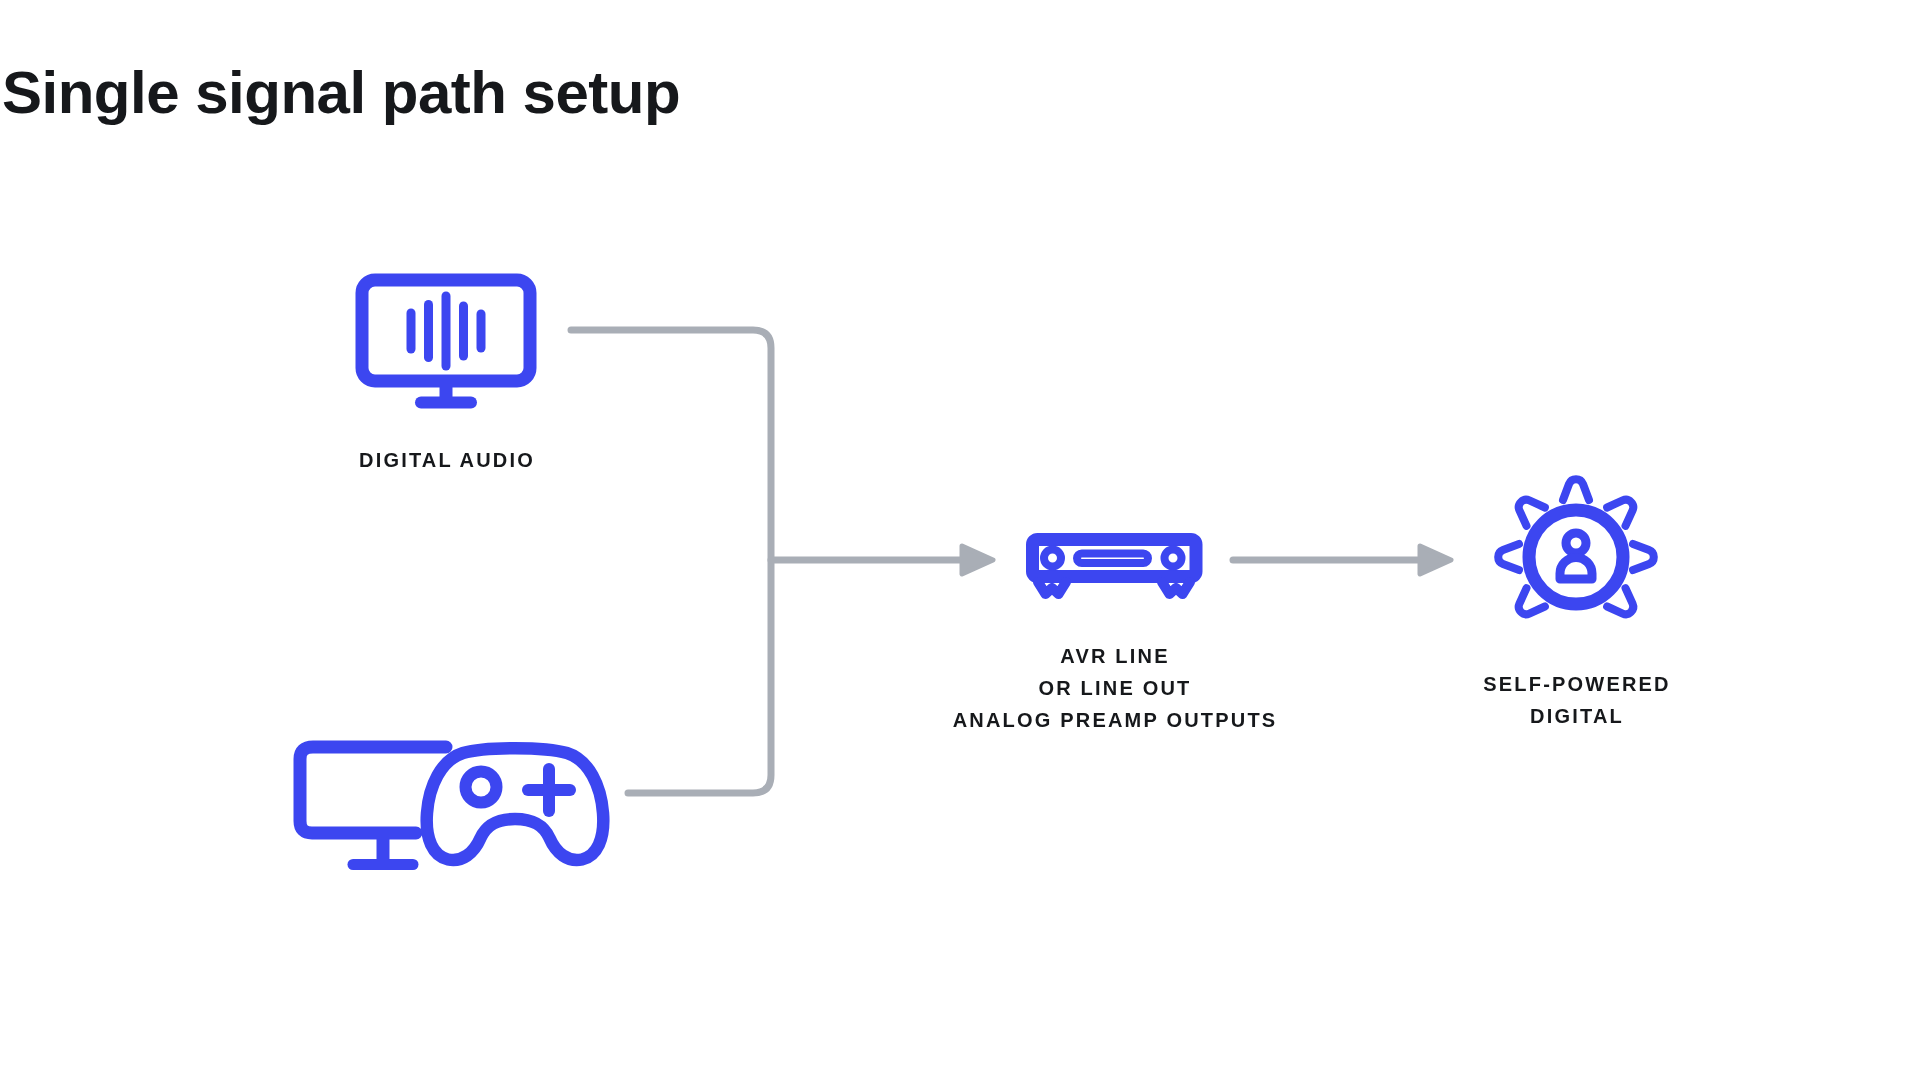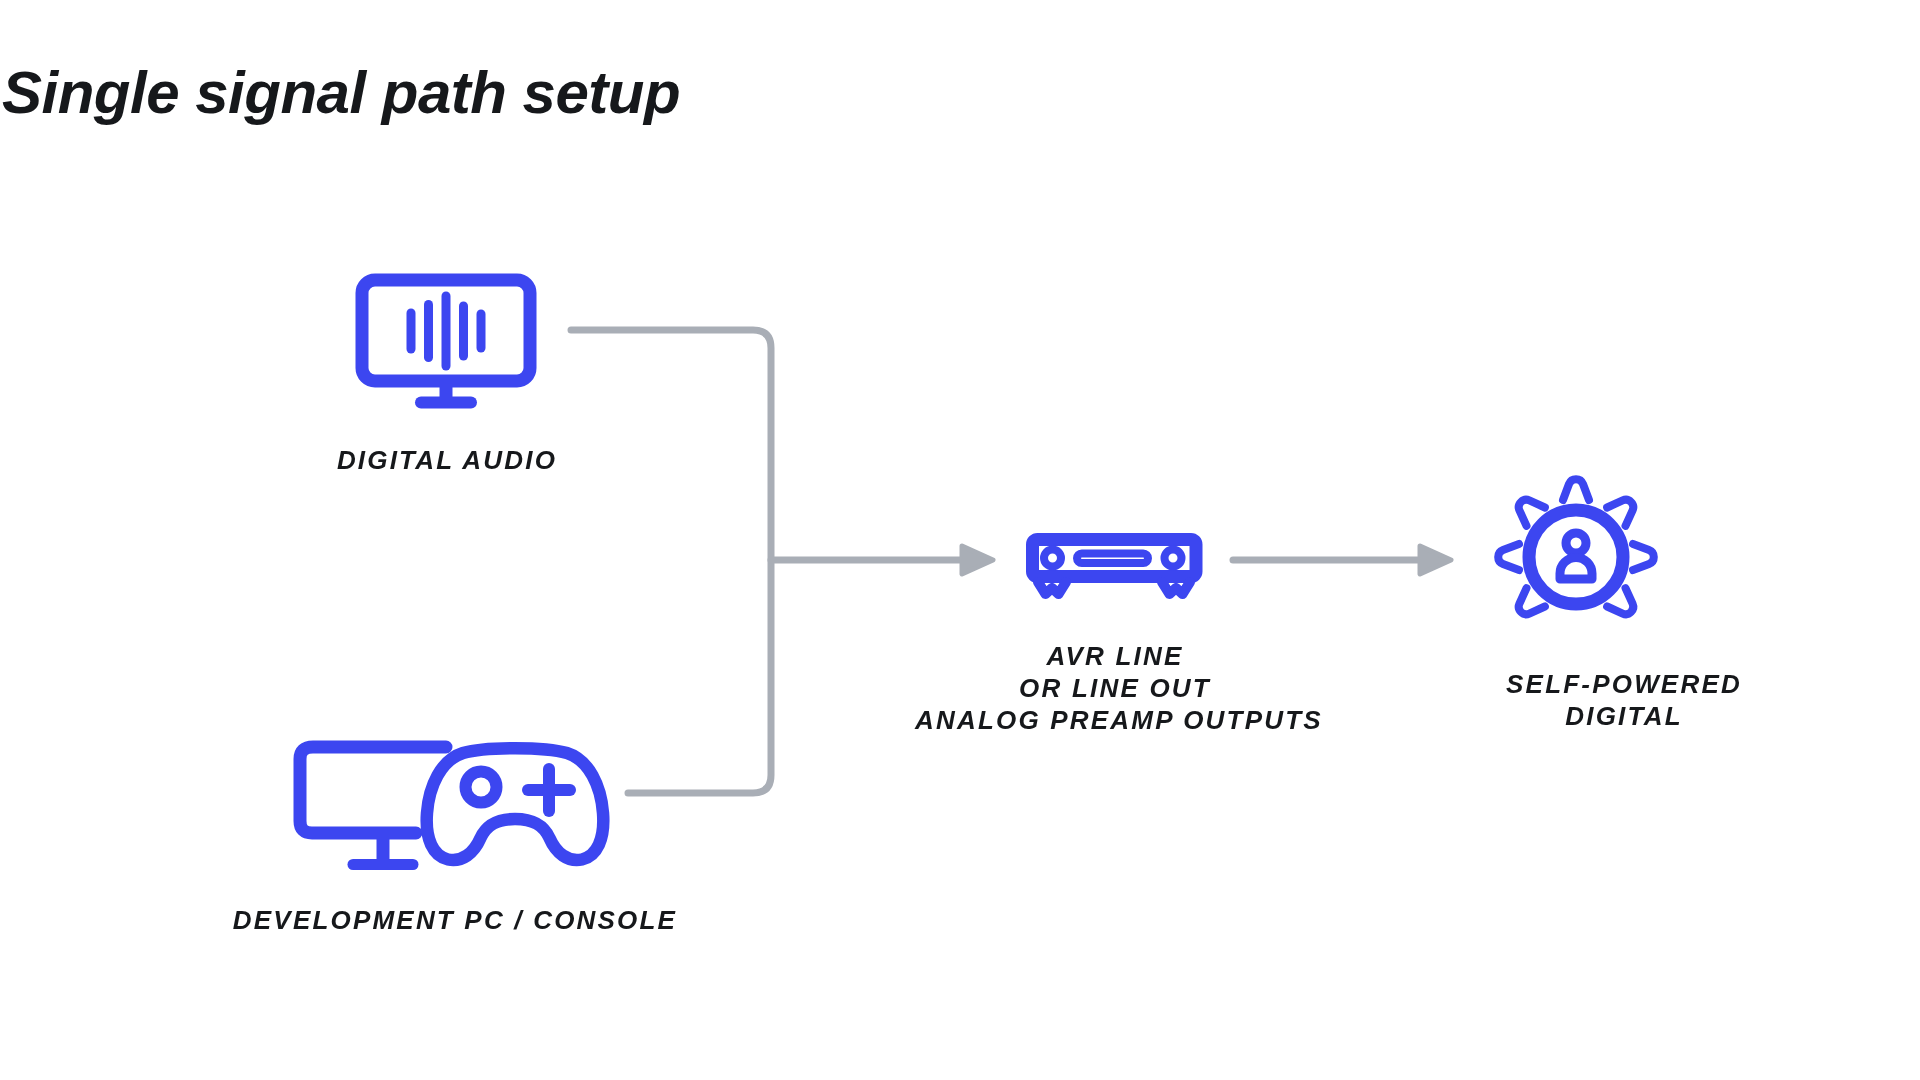--- a/index.html
+++ b/index.html
@@ -6,31 +6,30 @@
     --icon-blue:#3C46F0;
     --connector-gray:#A9AEB6;
     --text-dark:#16181B;
     --background:#FFFFFF;
   }
   html,body{margin:0;padding:0;}
   body{background:var(--background);font-family:"Liberation Sans",sans-serif;}
   #canvas{
     position:relative;width:1768px;height:1080px;background:var(--background);
     overflow:hidden;
-    font-style:italic;
   }
   .abs{position:absolute;}
   #page-title{
     left:2px;top:58px;
     font-size:60px;font-weight:700;letter-spacing:-0.5px;
     color:var(--text-dark);white-space:nowrap;
   }
   .node-label{
     color:var(--text-dark);
-    font-size:26px;font-weight:700;letter-spacing:2.2px;
+    font-size:20px;font-weight:700;letter-spacing:2.2px;
     line-height:32px;text-align:center;white-space:nowrap;
   }
   .stroke-blue{stroke:var(--icon-blue);fill:none;}
   .connector{stroke:var(--connector-gray);fill:none;}
   .arrowhead{fill:var(--connector-gray);stroke:var(--connector-gray);stroke-linejoin:round;}
 </style>
 </head>
 <body>
 
 <div id="canvas">
@@ -81,23 +80,20 @@
                C250.5 85 240 79 222 79
                C204 79 193.5 85 187.5 98
                C181 113 169 122.5 155 119.5
                C140 116 132 99 134 73
                C136 46 148 20 170 13 Z"></path>
       <circle class="stroke-blue" cx="188" cy="47" r="15.5" stroke-width="12"></circle>
       <path class="stroke-blue" d="M235 50 H277" stroke-width="12" stroke-linecap="round"></path>
       <path class="stroke-blue" d="M256 29 V71" stroke-width="12" stroke-linecap="round"></path>
     </svg>
   </div>
-  <div class="abs node-label" style="left:205px;top:904px;width:500px;">
-    <div>DEVELOPMENT PC / CONSOLE</div>
-  </div>
 
   <div class="abs" style="left:1023px;top:528px;">
     <svg width="182" height="76" viewBox="0 0 182 76" aria-hidden="true">
       <rect class="stroke-blue" x="9.5" y="11.5" width="163.5" height="37" rx="5" stroke-width="13"></rect>
       <circle class="stroke-blue" cx="29.5" cy="30" r="8.5" stroke-width="8"></circle>
       <circle class="stroke-blue" cx="150" cy="30" r="8.5" stroke-width="8"></circle>
       <rect class="stroke-blue" x="54" y="25.5" width="71" height="9.5" rx="4.75" stroke-width="8"></rect>
       <path class="stroke-blue" d="M15 54 L22.5 66 L29 60 L35.5 66 L43 54" stroke-width="10" stroke-linecap="round" stroke-linejoin="round"></path>
       <path class="stroke-blue" d="M139 54 L146.5 66 L153 60 L159.5 66 L167 54" stroke-width="10" stroke-linecap="round" stroke-linejoin="round"></path>
     </svg>
@@ -133,18 +129,18 @@
           </g>
         <g transform="translate(90,92) rotate(270) translate(0,-68)">
           <path d="M-13 11 L-7 -5 A7.5 7.5 0 0 1 7 -5 L13 11"></path>
           </g>
         <g transform="translate(90,92) rotate(315) translate(0,-68)">
           <path d="M-13 11 L-7 -5 A7.5 7.5 0 0 1 7 -5 L13 11"></path>
           </g>
       </g>
     </svg>
   </div>
-  <div class="abs node-label" style="left:1474px;top:668px;width:300px;">
+  <div class="abs node-label" style="left:1427px;top:668px;width:300px;">
     <div>SELF-POWERED</div>
     <div>DIGITAL</div>
   </div>
 
 </div>
 
 </body></html>

